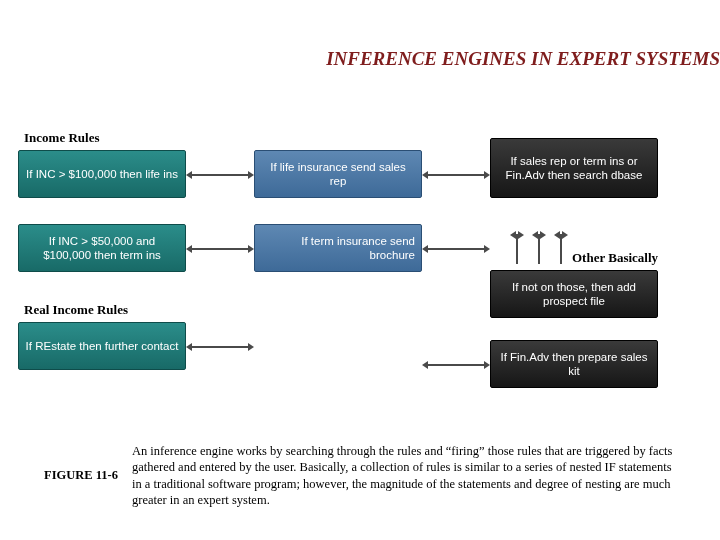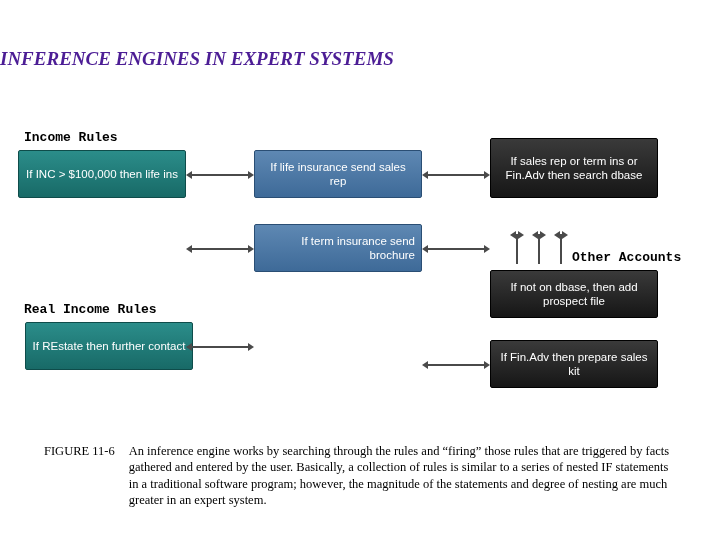--- a/index.html
+++ b/index.html
@@ -5,38 +5,38 @@
   * { box-sizing: border-box; margin: 0; padding: 0; }
   body {
     width: 720px;
     height: 540px;
     background: #fff;
     font-family: "Times New Roman", Times, serif;
     position: relative;
     overflow: hidden;
   }
   .title {
-    text-align: left;
-    color: #4c1d95;
+    text-align: right;
+    color: #7f1d1d;
     font-weight: bold;
     font-style: italic;
     font-size: 19px;
     margin-top: 48px;
     font-family: Georgia, "Times New Roman", serif;
   }
   .diagram {
     position: absolute;
     top: 130px;
     left: 18px;
     width: 688px;
     height: 320px;
   }
   .section-label {
     position: absolute;
-    font-family: Liberation Mono, monospace;
+    font-family: Liberation Serif, serif;
     font-weight: bold;
     font-size: 13px;
     color: #000;
   }
   .box {
     position: absolute;
     width: 168px;
     height: 48px;
     border-radius: 2px;
     font-family: Arial, Helvetica, sans-serif;
@@ -79,49 +79,50 @@
   .caption {
     position: absolute;
     bottom: 32px;
     left: 44px;
     right: 40px;
     display: flex;
     gap: 14px;
     font-size: 12.5px;
     line-height: 1.3;
   }
-  .fig-label { font-weight: normal; white-space: nowrap; }
+  .fig-label { font-weight: bold; white-space: nowrap; margin-top: 24px; }
   .fig-text { font-family: Liberation Serif, serif; }
 </style>
 </head>
 <body>
 
 <div class="title">INFERENCE ENGINES IN EXPERT SYSTEMS</div>
 
 <div class="diagram">
 
   <div class="section-label" style="left:6px; top:0px;">Income Rules</div>
 
   <div class="box teal" style="left:0px;   top:20px;">If INC &gt; $100,000 then life ins</div>
   <div class="box black" style="left:472px; top:8px; height:60px;">If sales rep or term ins or Fin.Adv then search dbase</div>
   <div class="box blue" style="left:236px; top:20px;">If life insurance send sales rep</div>
   <div class="arrow" style="left:174px; top:44px; width:56px;"></div>
   <div class="arrow" style="left:410px; top:44px; width:56px;"></div>
 
+  <div class="box teal" style="left:0px;   top:94px;">If INC &gt; $50,000 and $100,000 then term ins</div>
   <div class="box blue" style="left:236px; top:94px;text-align:right;">If term insurance send brochure</div>
   <div class="arrow" style="left:174px; top:118px; width:56px;"></div>
   <div class="arrow" style="left:410px; top:118px; width:56px;"></div>
 
-  <div class="section-label" style="left:554px; top:120px;">Other Accounts</div>
+  <div class="section-label" style="left:554px; top:120px;">Other Basically</div>
 
-  <div class="box black" style="left:472px; top:140px;">If not on dbase, then add prospect file</div>
+  <div class="box black" style="left:472px; top:140px;">If not on those, then add prospect file</div>
 
   <div class="section-label" style="left:6px; top:172px;">Real Income Rules</div>
 
-  <div class="box teal" style="left:7px;   top:192px;">If REstate then further contact</div>
+  <div class="box teal" style="left:0px;   top:192px;">If REstate then further contact</div>
   <div class="box black" style="left:472px; top:210px;">If Fin.Adv then prepare sales kit</div>
   <div class="arrow" style="left:174px; top:216px; width:56px;"></div>
   <div class="arrow" style="left:410px; top:234px; width:56px;"></div>
 
   <div class="arrow" style="left:498px; top:104px; width:2px; height:30px; background:#4a4a4a;"></div>
   <div class="arrow" style="left:520px; top:104px; width:2px; height:30px; background:#4a4a4a;"></div>
   <div class="arrow" style="left:542px; top:104px; width:2px; height:30px; background:#4a4a4a;"></div>
 </div>
 
 <div class="caption">

